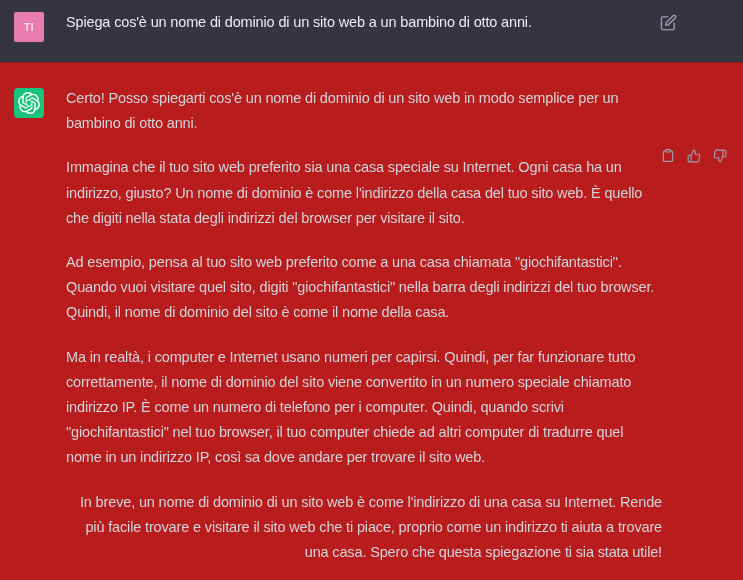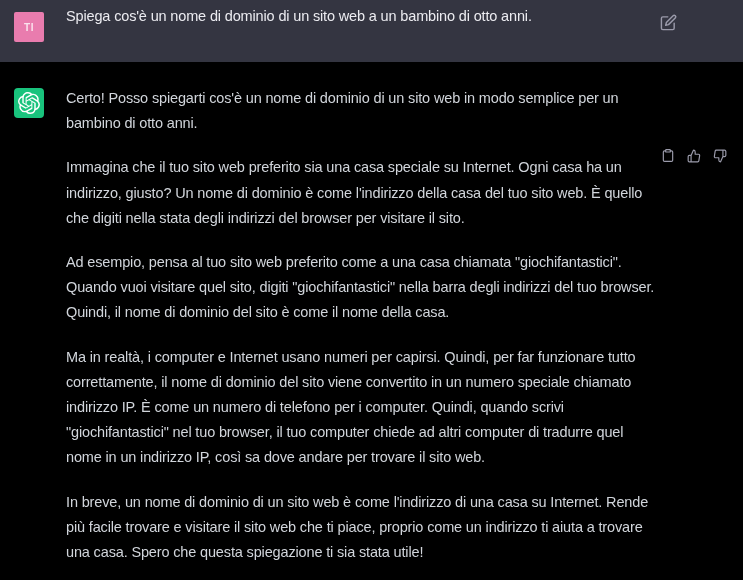--- a/index.html
+++ b/index.html
@@ -4,21 +4,21 @@
 <style>
   * { margin: 0; padding: 0; box-sizing: border-box; }
   html, body { width: 743px; height: 580px; overflow: hidden; }
   body {
     background: #343541;
     font-family: "Liberation Sans", sans-serif;
     -webkit-font-smoothing: antialiased;
   }
   .row { position: relative; width: 743px; }
   .row-user { height: 62px; background: #343541; text-decoration: underline; }
-  .row-assistant { height: 518px; background: #000000; border-top: 1px solid rgba(0,0,0,0.18); }
+  .row-assistant { height: 518px; background: #b91c1c; border-top: 1px solid rgba(0,0,0,0.18); }
 
   .avatar {
     position: absolute; left: 14px;
     width: 30px; height: 30px;
     display: flex; align-items: center; justify-content: center;
     flex: 0 0 auto;
   }
   .avatar-user {
     top: 12px;
     background: #e97cae;
@@ -33,24 +33,24 @@
   }
   .avatar-assistant svg { width: 22px; height: 22px; }
 
   .msg-text {
     position: absolute; left: 66px;
     color: #ececf1;
     font-size: 14.5px;
     line-height: 25.2px;
     letter-spacing: -0.15px;
   }
-  .msg-user-text { top: 4px; width: 565px; }
+  .msg-user-text { top: 10px; width: 565px; }
   .msg-assistant-text { top: 23px; width: 596px; color: #d1d5db; }
   .msg-assistant-text p { margin: 0 0 19px 0; }
-  .msg-assistant-text p:last-child { margin-bottom: 0; }
+  .msg-assistant-text p:last-child { margin-bottom: 0; text-align: right; }
 
   .icon-btn {
     background: none; border: none; padding: 0; cursor: pointer;
     color: #9b9bab; display: inline-flex; align-items: center; justify-content: center;
   }
   .icon-btn svg { display: block; }
   .edit-btn { position: absolute; left: 660px; top: 14px; }
   .actions {
     position: absolute; left: 661px; top: 85px;
     display: flex; gap: 12px;

